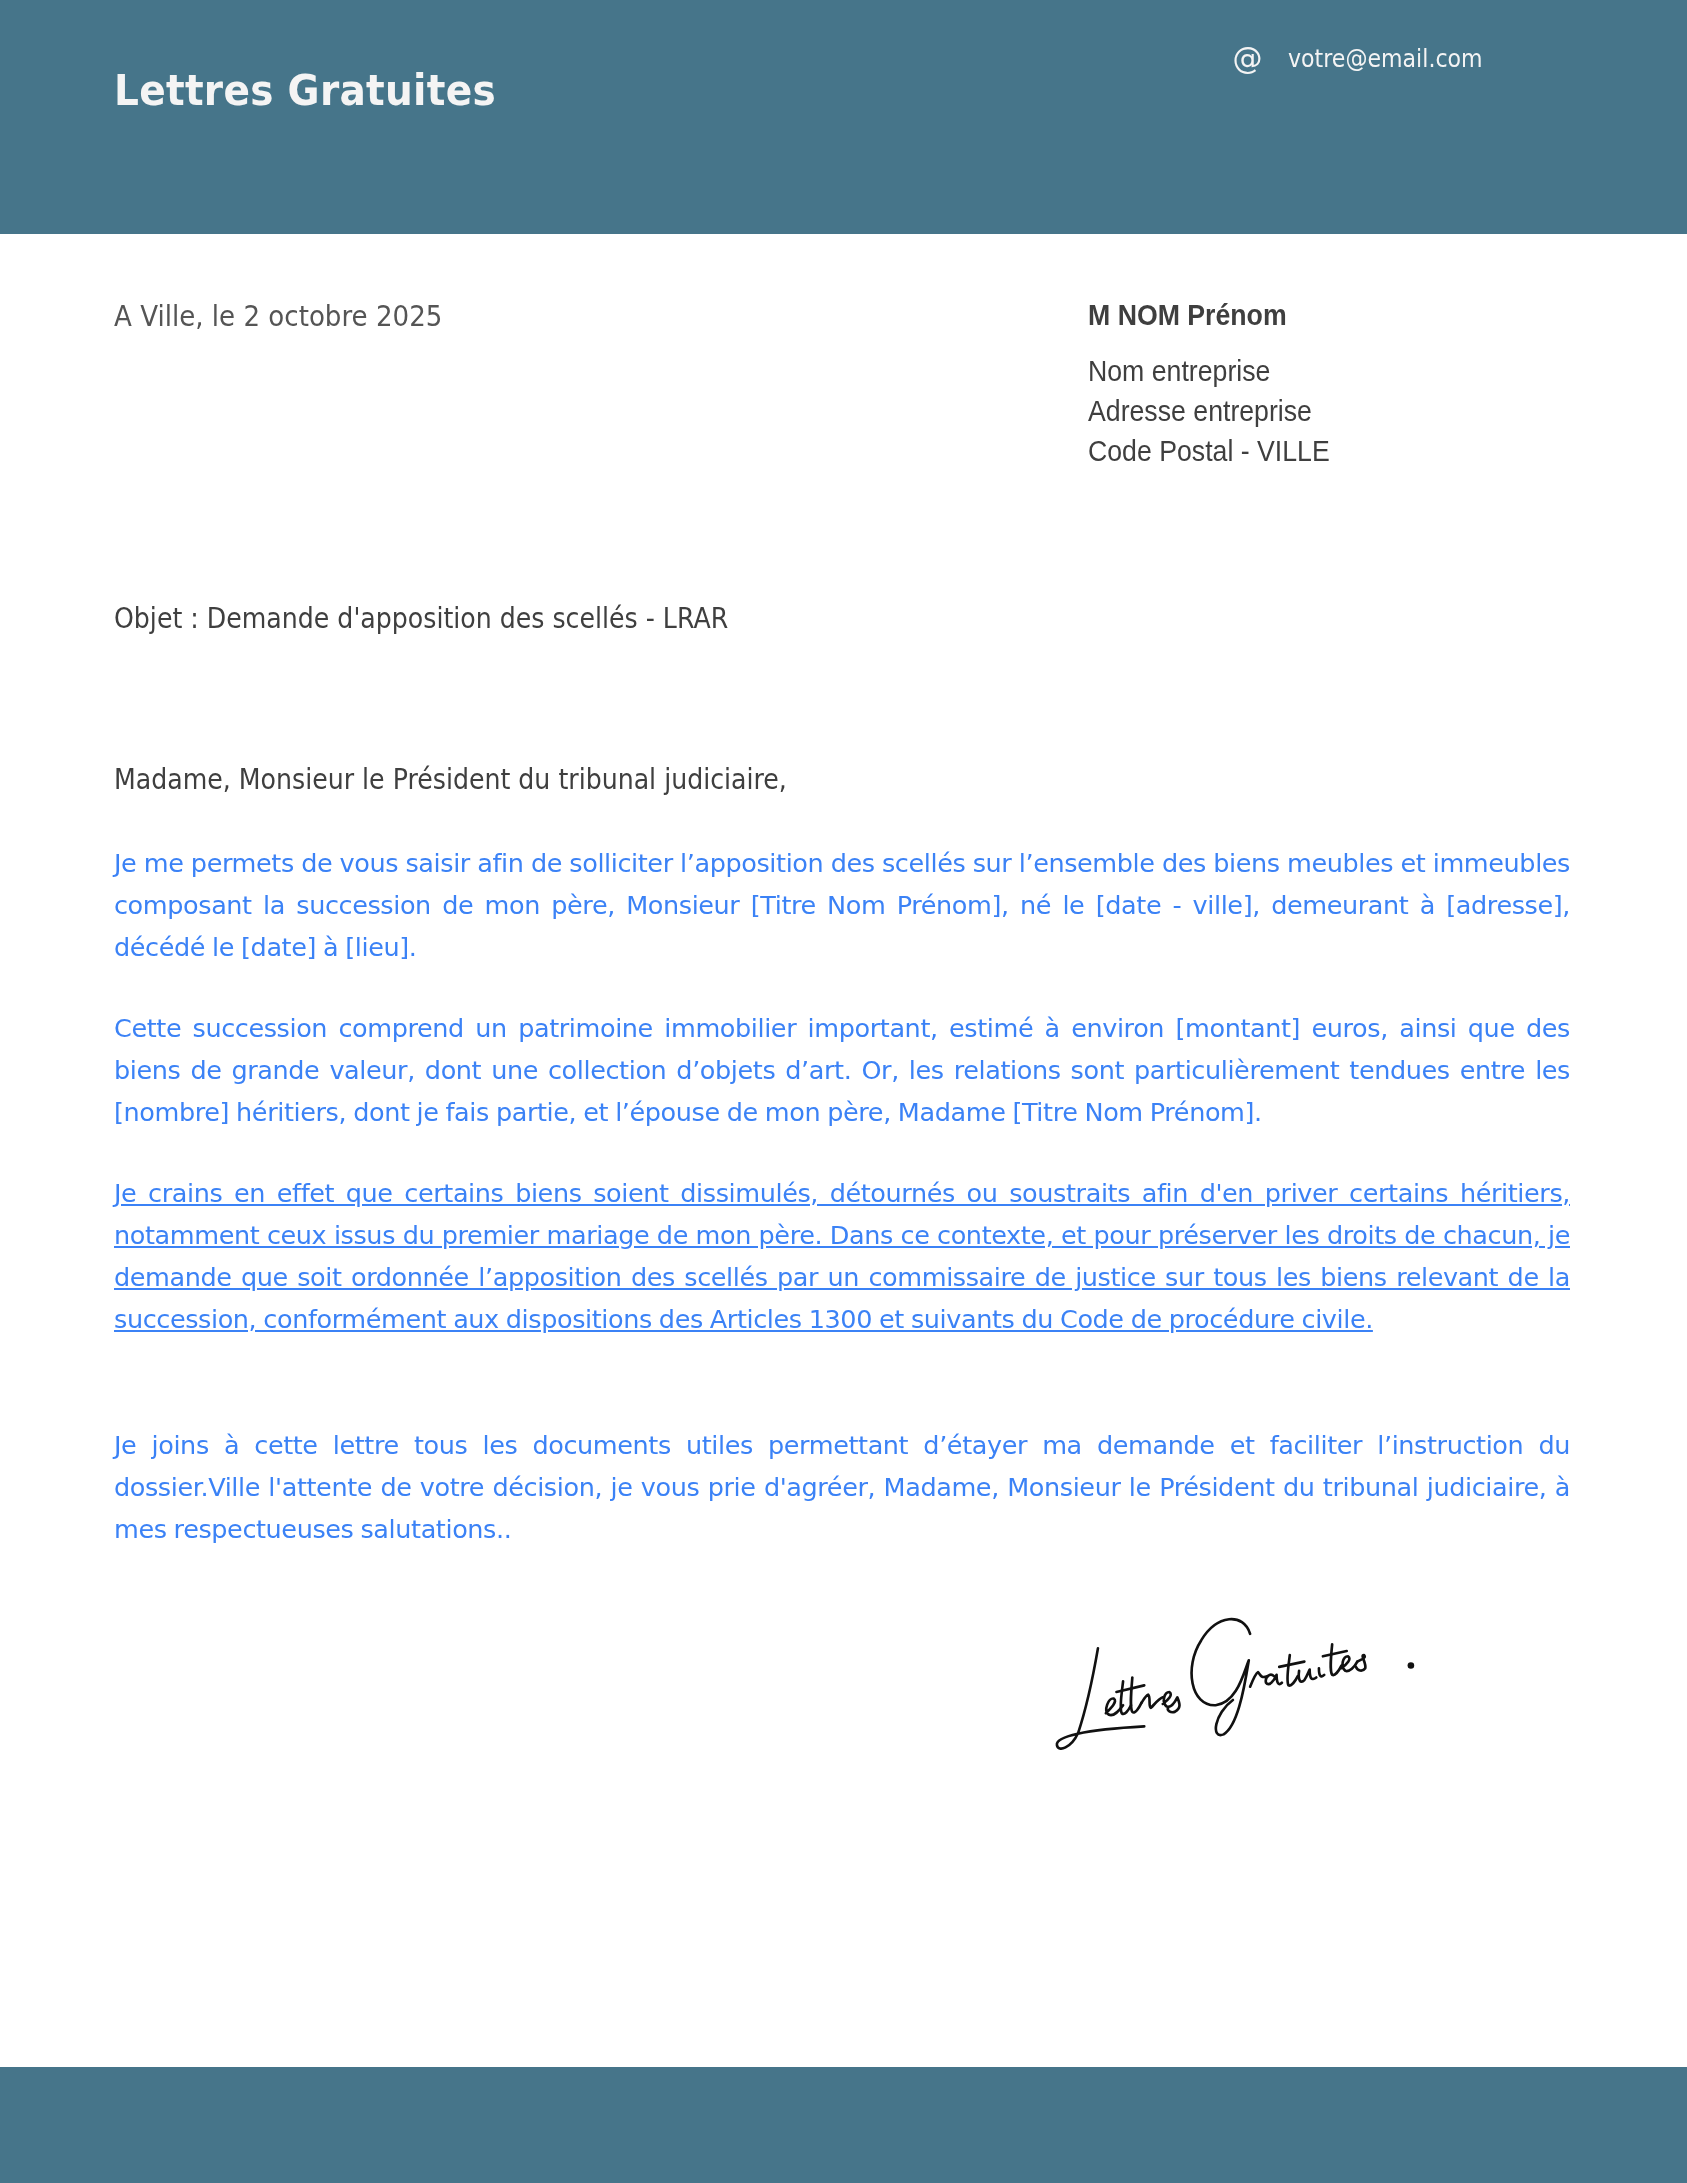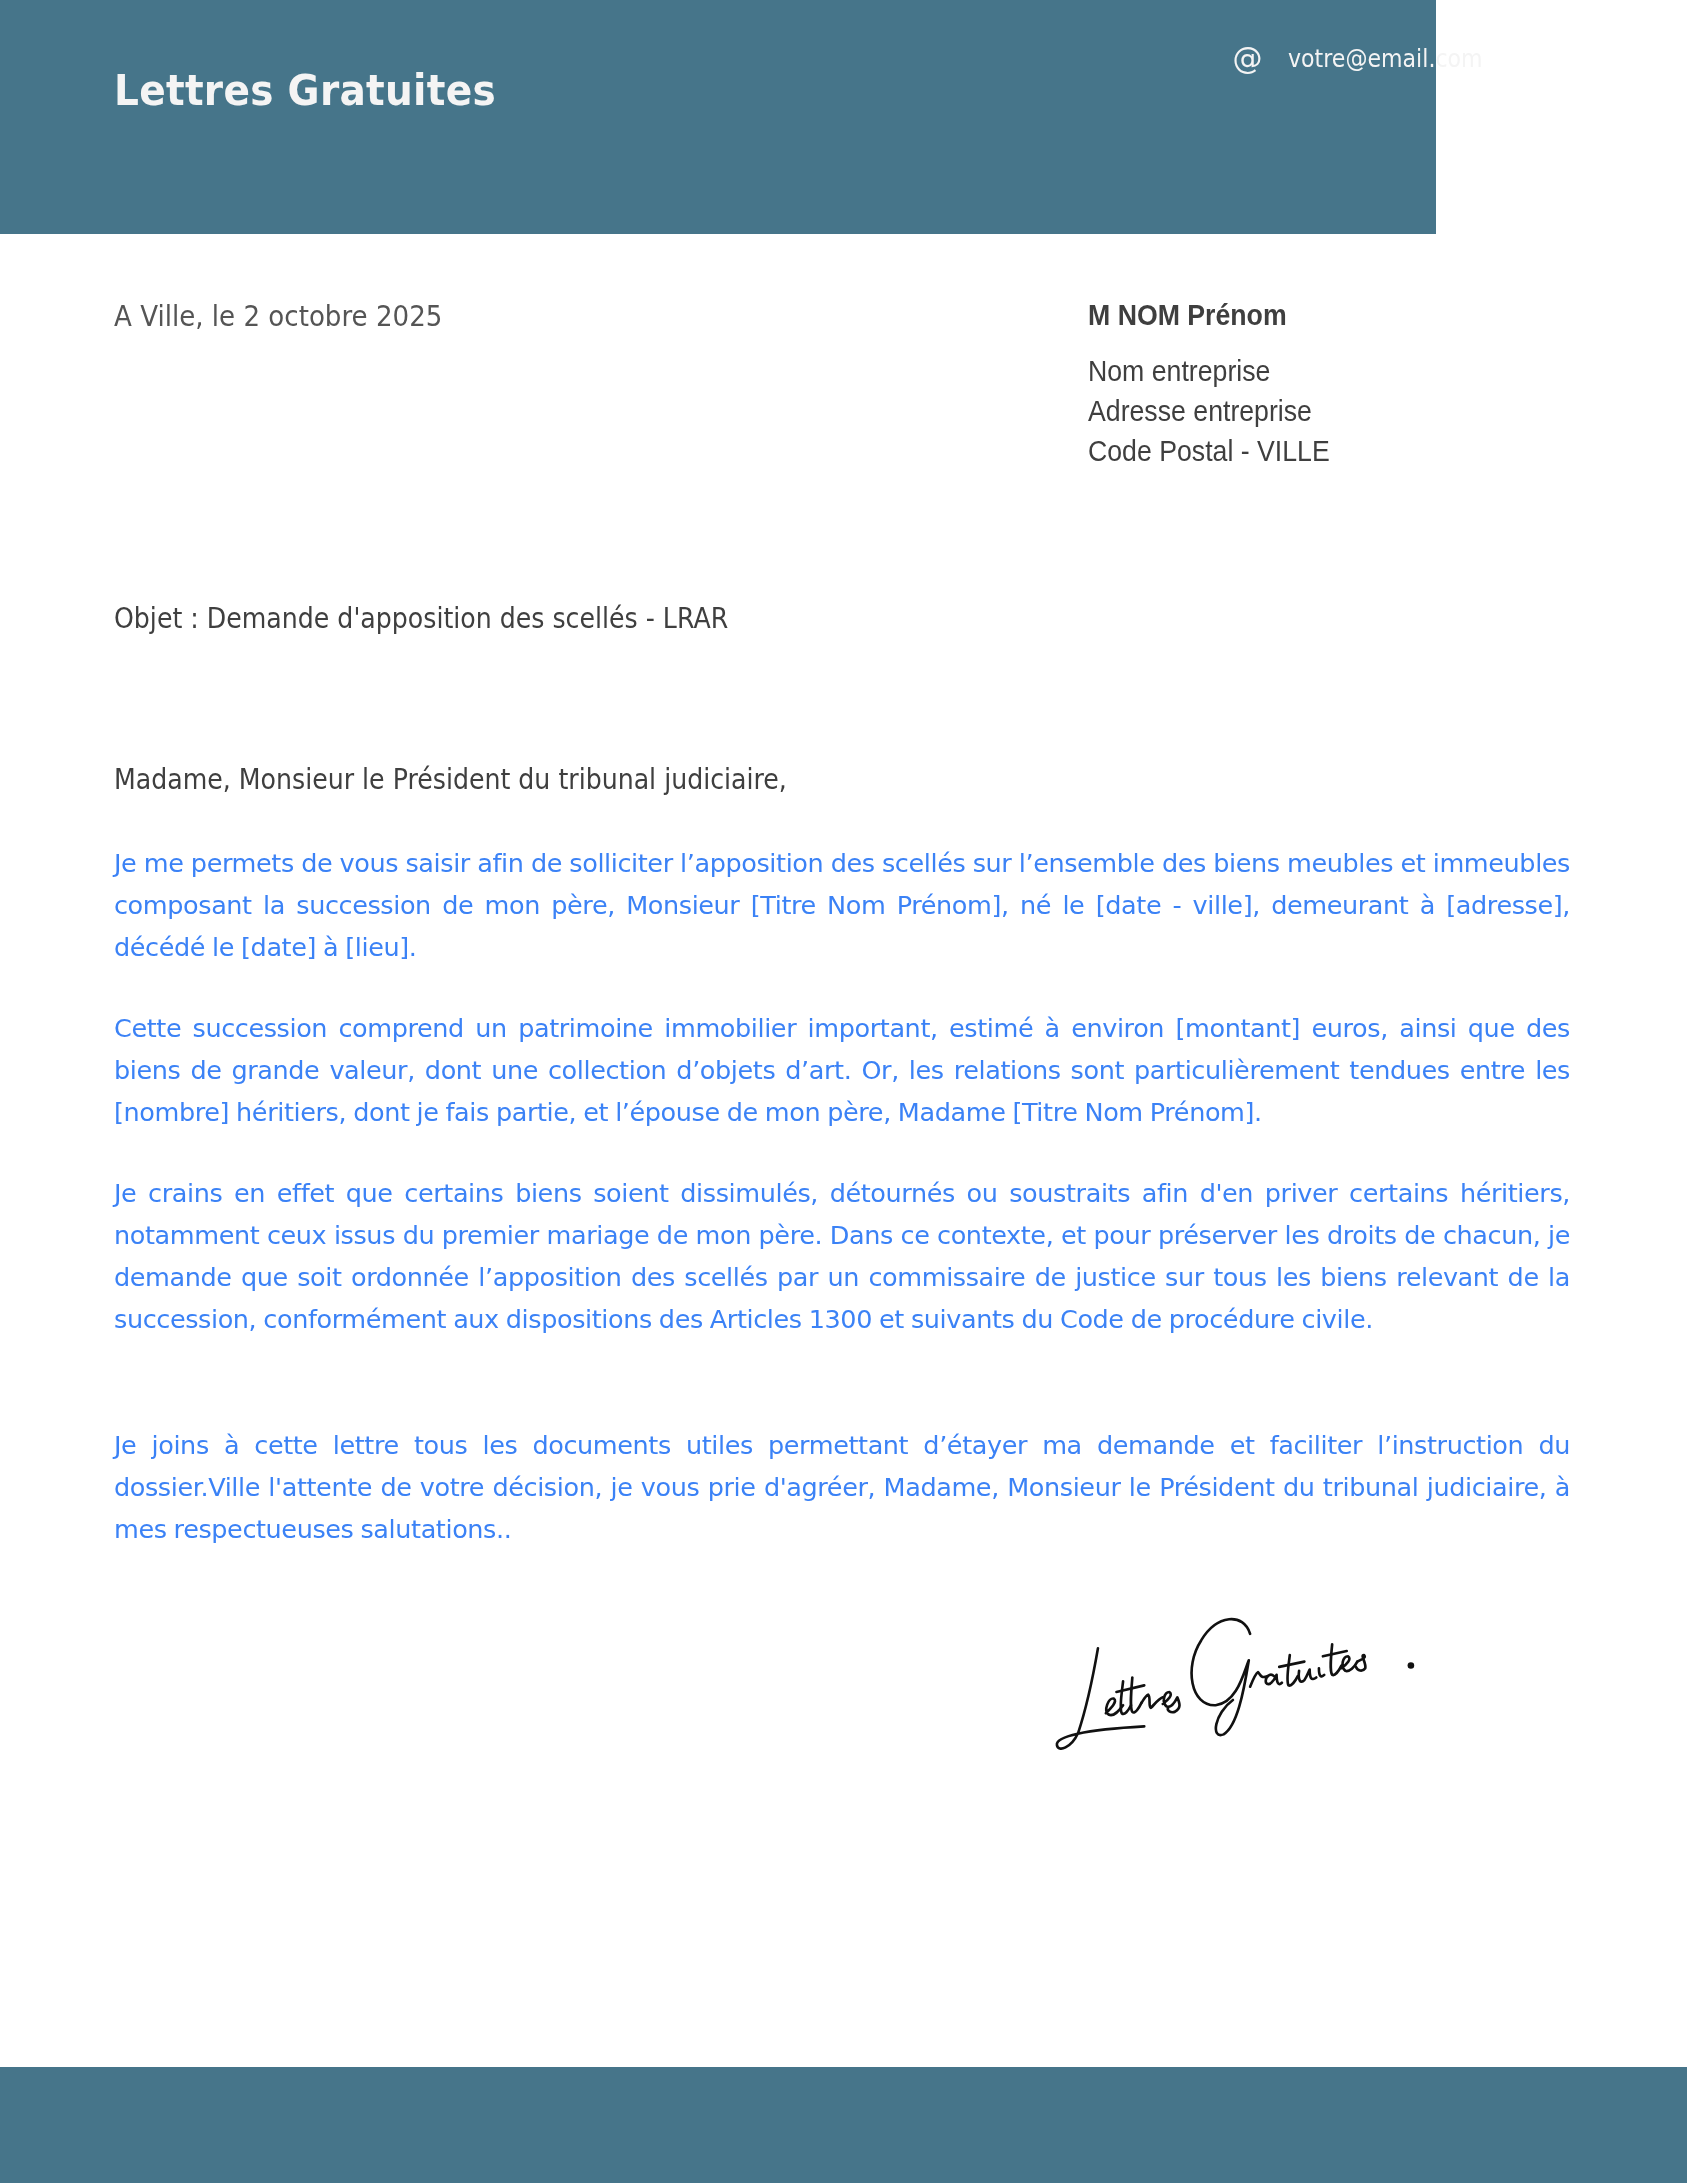--- a/index.html
+++ b/index.html
@@ -3,21 +3,21 @@
   <meta charset="utf-8">
   <style>
     html, body { margin: 0; padding: 0; }
     body {
       width: 1687px; height: 2183px; position: relative; overflow: hidden;
       background: #ffffff;
       font-family: "Liberation Sans", "DejaVu Sans", sans-serif;
       color: #404040;
     }
     .header {
-      position: absolute; left: 0; top: 0; width: 1436px; height: 234px;
+      position: absolute; left: 0; top: 0; width: 1687px; height: 234px;
       background: #46758a;
     }
     .brand {
       position: absolute; left: 114px; top: 66px;
       font-family: "DejaVu Sans", sans-serif;
       font-weight: bold; font-size: 42px; color: #f4f4f4; letter-spacing: 0.3px;
       transform: scaleX(0.93); transform-origin: left top;
     }
     .contact {
       position: absolute; left: 1231px; top: 26.5px;
@@ -68,21 +68,21 @@
       transform: scaleX(0.87); transform-origin: left top;
     }
     .body-text {
       position: absolute; left: 114px; width: 1456px;
       font-family: "DejaVu Sans", sans-serif; font-size: 25.5px; line-height: 42px;
       color: #3b82f6; text-align: justify; margin: 0;
       letter-spacing: -0.4px; word-spacing: -0.7px;
     }
     .p1 { top: 842px; }
     .p2 { top: 1007px; }
-    .p3 { top: 1172px; }
+    .p3 { top: 1172px; text-decoration: underline; }
     .p4 { top: 1424px; }
 
     .signature {
       position: absolute; left: 1045px; top: 1594px; width: 397px; height: 159px;
     }
     .footer {
       position: absolute; left: 0; top: 2067px; width: 1687px; height: 116px;
       background: #46758a;
     }
   </style>

